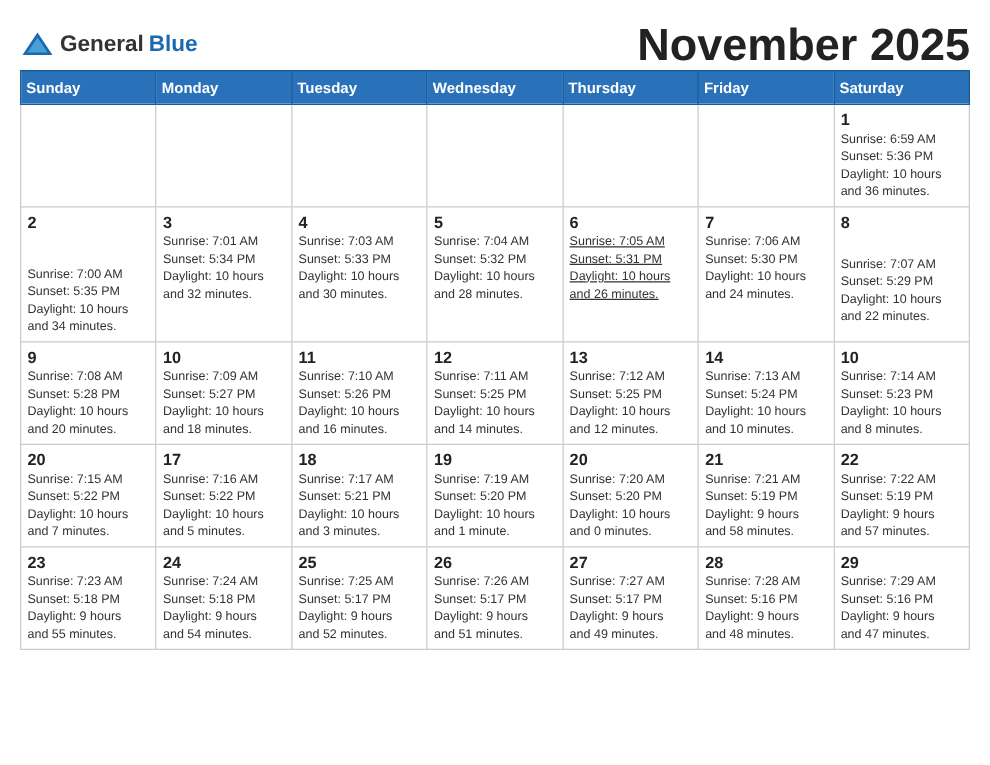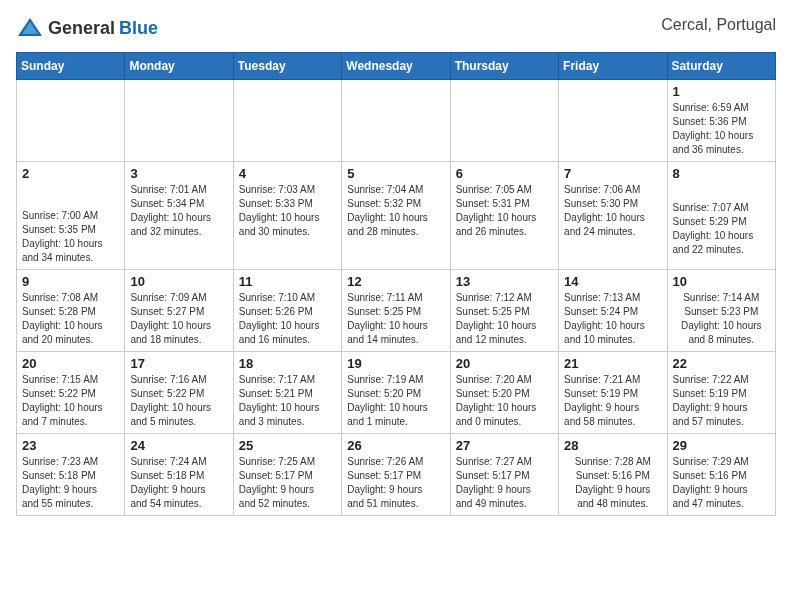--- a/index.html
+++ b/index.html
@@ -6,22 +6,21 @@
     body {
       font-family: Arial, sans-serif;
       background: #fff;
       width: 792px;
       min-height: 612px;
       padding: 16px;
     }
     .header-area {
       display: flex;
       justify-content: space-between;
-      align-items: flex-start;
-      margin-bottom: 12px;
+      align-items: center;
     }
     .logo {
       display: flex;
       align-items: center;
       gap: 4px;
     }
     .logo-icon {
       width: 28px;
       height: 24px;
     }
@@ -84,21 +83,21 @@
 <div class="header-area">
   <div class="logo">
     <svg class="logo-icon" viewBox="0 0 28 24" xmlns="http://www.w3.org/2000/svg">
       <polygon points="14,2 26,20 2,20" fill="#1a6ab1"></polygon>
       <polygon points="14,6 22,18 6,18" fill="#4a9fd4"></polygon>
     </svg>
     <span style="font-size:18px;font-weight:bold;color:#333;">General</span>
       <span style="font-size:18px;font-weight:bold;color:#1a6ab1;">Blue</span>
   </div>
   <div class="title-area">
-    <div class="location">Cercal, Portugal</div>
+    <div class="month-title">November 2025</div>
   </div>
 </div>
 
 <table class="calendar">
   <thead>
     <tr>
       <th>Sunday</th>
       <th>Monday</th>
       <th>Tuesday</th>
       <th>Wednesday</th>
@@ -147,21 +146,21 @@
         </td>
         <td>
           <span class="day-num">5</span>
           <div class="day-info" style="white-space: pre-line;">Sunrise: 7:04 AM
 Sunset: 5:32 PM
 Daylight: 10 hours
 and 28 minutes.</div>
         </td>
         <td>
           <span class="day-num">6</span>
-          <div class="day-info" style="white-space: pre-line;">Sunrise: 7:05 AM
+          <div class="day-info" style="white-space: pre-line; text-decoration: underline;">Sunrise: 7:05 AM
 Sunset: 5:31 PM
 Daylight: 10 hours
 and 26 minutes.</div>
         </td>
         <td>
           <span class="day-num">7</span>
           <div class="day-info" style="white-space: pre-line;">Sunrise: 7:06 AM
 Sunset: 5:30 PM
 Daylight: 10 hours
 and 24 minutes.</div>
@@ -212,21 +211,21 @@
         </td>
         <td>
           <span class="day-num">14</span>
           <div class="day-info" style="white-space: pre-line;">Sunrise: 7:13 AM
 Sunset: 5:24 PM
 Daylight: 10 hours
 and 10 minutes.</div>
         </td>
         <td>
           <span class="day-num">10</span>
-          <div class="day-info" style="white-space: pre-line; text-align: center;">Sunrise: 7:14 AM
+          <div class="day-info" style="white-space: pre-line;">Sunrise: 7:14 AM
 Sunset: 5:23 PM
 Daylight: 10 hours
 and 8 minutes.</div>
         </td>
       </tr>
       <tr>
         <td>
           <span class="day-num">20</span>
           <div class="day-info" style="white-space: pre-line;">Sunrise: 7:15 AM
 Sunset: 5:22 PM
@@ -307,21 +306,21 @@
         </td>
         <td>
           <span class="day-num">27</span>
           <div class="day-info" style="white-space: pre-line;">Sunrise: 7:27 AM
 Sunset: 5:17 PM
 Daylight: 9 hours
 and 49 minutes.</div>
         </td>
         <td>
           <span class="day-num">28</span>
-          <div class="day-info" style="white-space: pre-line; text-align: center;">Sunrise: 7:28 AM
+          <div class="day-info" style="white-space: pre-line;">Sunrise: 7:28 AM
 Sunset: 5:16 PM
 Daylight: 9 hours
 and 48 minutes.</div>
         </td>
         <td>
           <span class="day-num">29</span>
           <div class="day-info" style="white-space: pre-line;">Sunrise: 7:29 AM
 Sunset: 5:16 PM
 Daylight: 9 hours
 and 47 minutes.</div>

